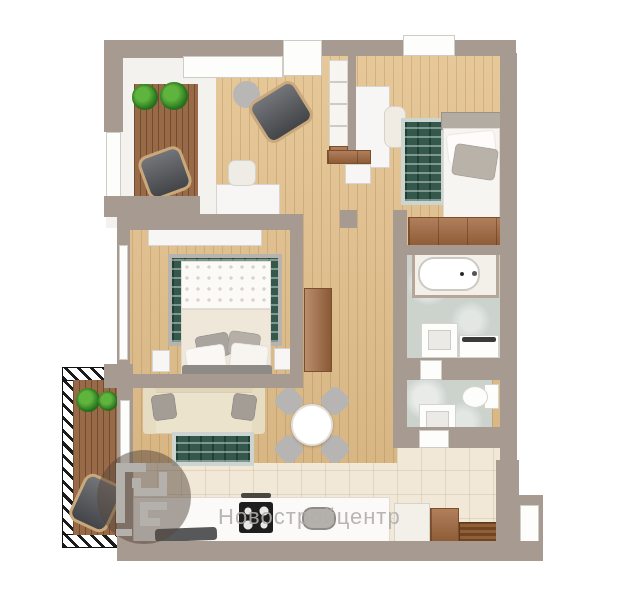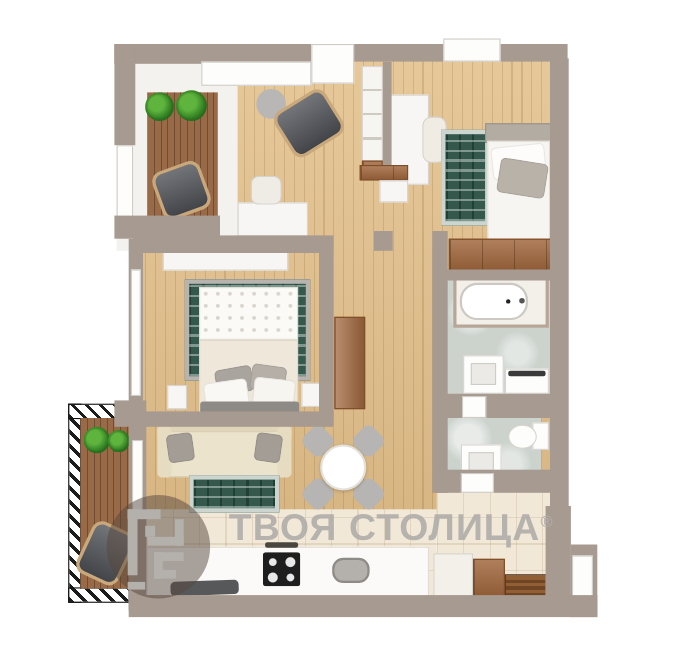--- a/index.html
+++ b/index.html
@@ -180,17 +180,15 @@
       <rect x="22" y="16" width="30" height="9"></rect>
       <rect x="38" y="31" width="9" height="10"></rect>
       <rect x="40" y="41" width="33" height="8"></rect>
       <rect x="65" y="25" width="8" height="24"></rect>
       <rect x="46" y="55" width="27" height="8"></rect>
       <rect x="46" y="55" width="8" height="24"></rect>
       <rect x="46" y="71" width="20" height="8"></rect>
       <rect x="22" y="82" width="16" height="7"></rect>
     </g>
   </svg>
-  <div class="abs wm-big" style="left:208px;top:461px;">
-    <span>ТВОЯ СТОЛИЦА</span><sup>®</sup>
-  </div>
+  <div class="abs wm-sub" style="left:218px;top:504px;">Новостройцентр</div>
 
 </div>
 
 </body></html>

